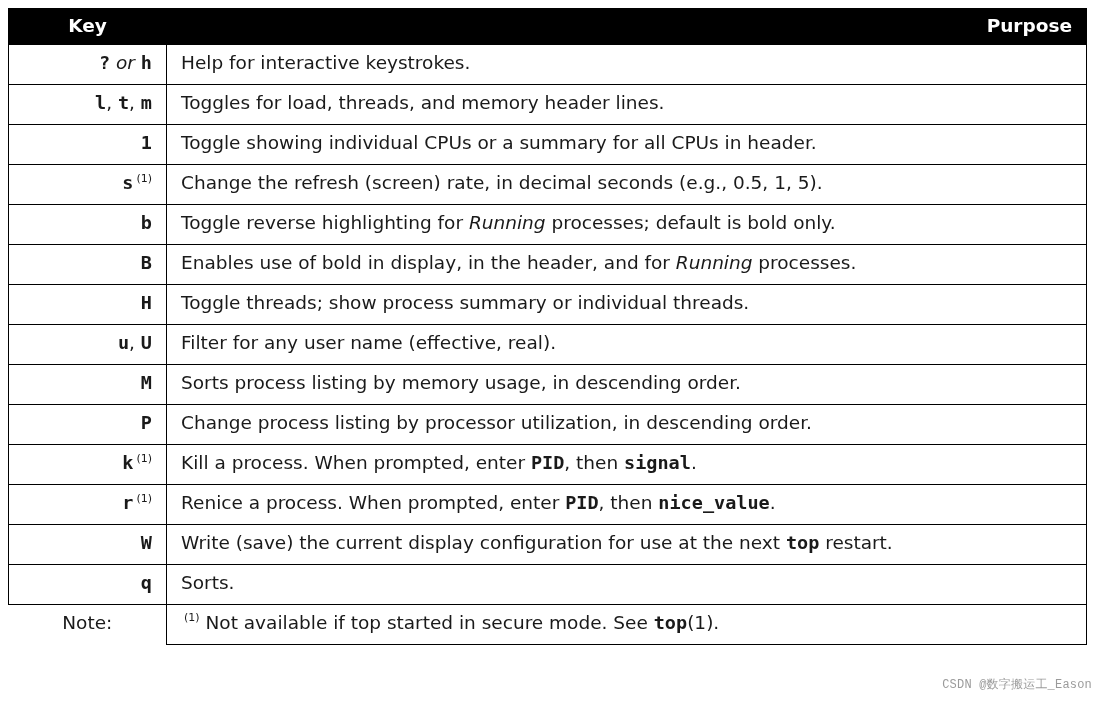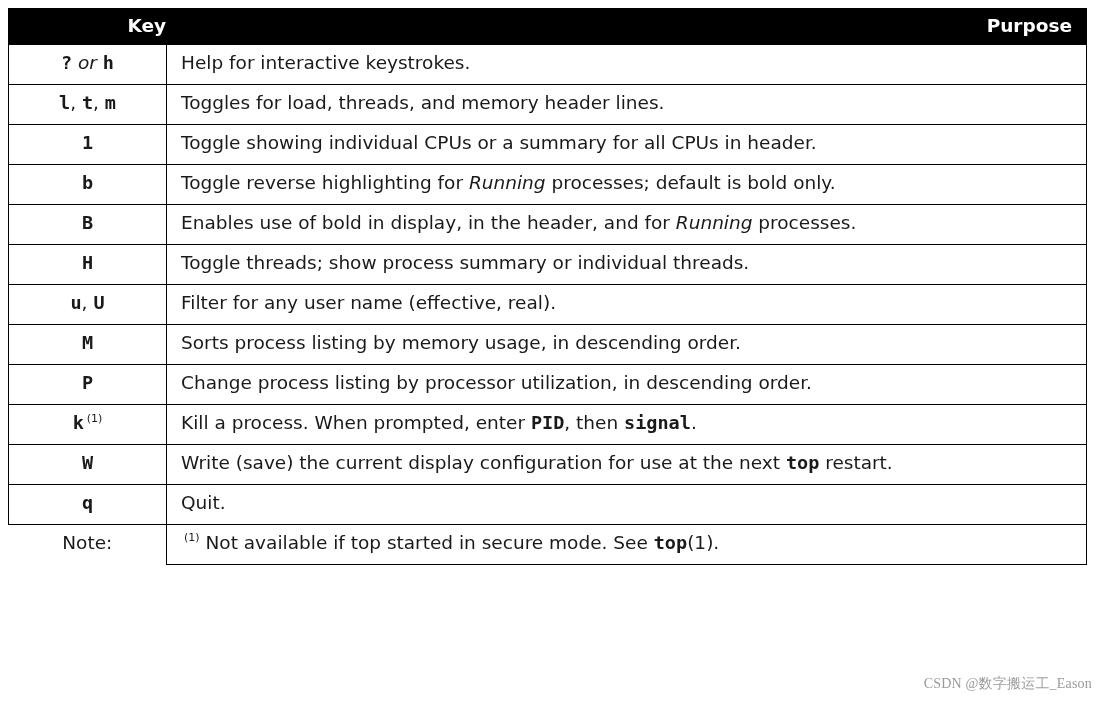--- a/index.html
+++ b/index.html
@@ -21,31 +21,32 @@
   col.purp { width: 920px; }
   th {
     background: #000000;
     color: #ffffff;
     text-align: right;
     font-weight: 600;
     padding: 6px 14px 8px 14px;
     border: 1px solid #000;
   }
   th.key-head {
+    text-align: center;
     padding-left: 0;
     padding-right: 0;
   }
   td {
     border: 1px solid #000;
     padding: 6px 14px 8px 14px;
     vertical-align: middle;
     line-height: 1.35;
   }
   td.key {
-    text-align: center;
+    text-align: right;
     font-weight: 400;
     white-space: nowrap;
   }
   td.key .mono, td.purp .mono {
     font-family: "DejaVu Sans Mono", Menlo, Consolas, monospace;
     font-weight: 700;
   }
   td.key .plain {
     font-family: "DejaVu Sans", Arial, sans-serif;
     font-weight: 400;
@@ -69,23 +70,23 @@
     padding-right: 14px;
   }
   td.note-body {
     position: relative;
   }
   em.run { font-style: italic; }
   .watermark {
     position: fixed;
     right: 14px;
     bottom: 22px;
-    font-size: 14px;
+    font-size: 12px;
     color: rgba(120,120,120,0.75);
-    font-family: Liberation Serif, serif;
+    font-family: Liberation Mono, monospace;
     letter-spacing: 0.2px;
     pointer-events: none;
   }
 </style>
 </head>
 <body>
 
 <table>
   <colgroup>
       <col class="key">
@@ -104,20 +105,24 @@
       </tr>
       <tr>
         <td class="key"><span class="mono">l</span><span class="sep">, </span><span class="mono">t</span><span class="sep">, </span><span class="mono">m</span></td>
         <td class="purp">Toggles for load, threads, and memory header lines.</td>
       </tr>
       <tr>
         <td class="key"><span class="mono">1</span></td>
         <td class="purp">Toggle showing individual CPUs or a summary for all CPUs in header.</td>
       </tr>
       <tr>
+        <td class="key"><span class="mono">s</span><sup class="note-ref">(1)</sup></td>
+        <td class="purp">Change the refresh (screen) rate, in decimal seconds (e.g., 0.5, 1, 5).</td>
+      </tr>
+      <tr>
         <td class="key"><span class="mono">b</span></td>
         <td class="purp">Toggle reverse highlighting for <em class="run">Running</em> processes; default is bold only.</td>
       </tr>
       <tr>
         <td class="key"><span class="mono">B</span></td>
         <td class="purp">Enables use of bold in display, in the header, and for <em class="run">Running</em> processes.</td>
       </tr>
       <tr>
         <td class="key"><span class="mono">H</span></td>
         <td class="purp">Toggle threads; show process summary or individual threads.</td>
@@ -132,26 +137,30 @@
       </tr>
       <tr>
         <td class="key"><span class="mono">P</span></td>
         <td class="purp">Change process listing by processor utilization, in descending order.</td>
       </tr>
       <tr>
         <td class="key"><span class="mono">k</span><sup class="note-ref">(1)</sup></td>
         <td class="purp">Kill a process. When prompted, enter <span class="mono">PID</span>, then <span class="mono">signal</span>.</td>
       </tr>
       <tr>
+        <td class="key"><span class="mono">r</span><sup class="note-ref">(1)</sup></td>
+        <td class="purp">Renice a process. When prompted, enter <span class="mono">PID</span>, then <span class="mono">nice_value</span>.</td>
+      </tr>
+      <tr>
         <td class="key"><span class="mono">W</span></td>
         <td class="purp">Write (save) the current display configuration for use at the next <span class="mono">top</span> restart.</td>
       </tr>
       <tr>
         <td class="key"><span class="mono">q</span></td>
-        <td class="purp">Quit.</td>
+        <td class="purp">Sorts.</td>
       </tr>
     </tbody>
   <tfoot>
     <tr>
       <td class="key note-label">Note:</td>
       <td class="purp note-body"><sup class="note-ref">(1)</sup> Not available if top started in secure mode. See <span class="mono">top</span>(1).</td>
     </tr>
   </tfoot>
 </table>
 

